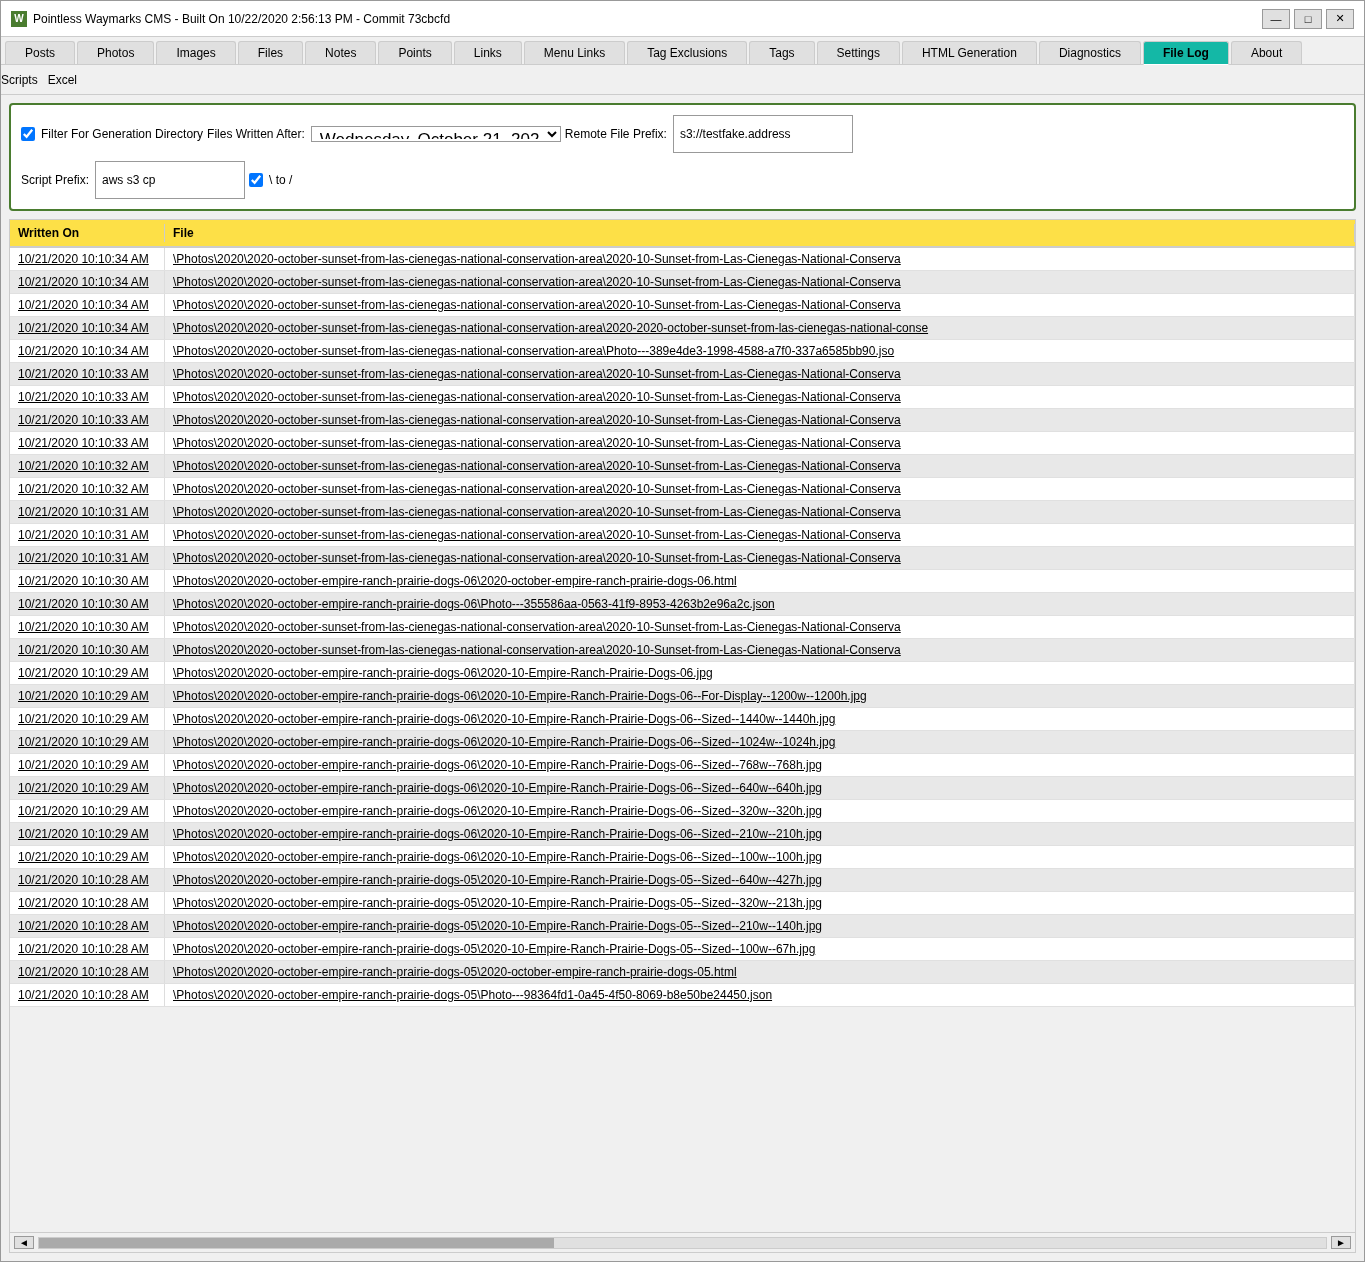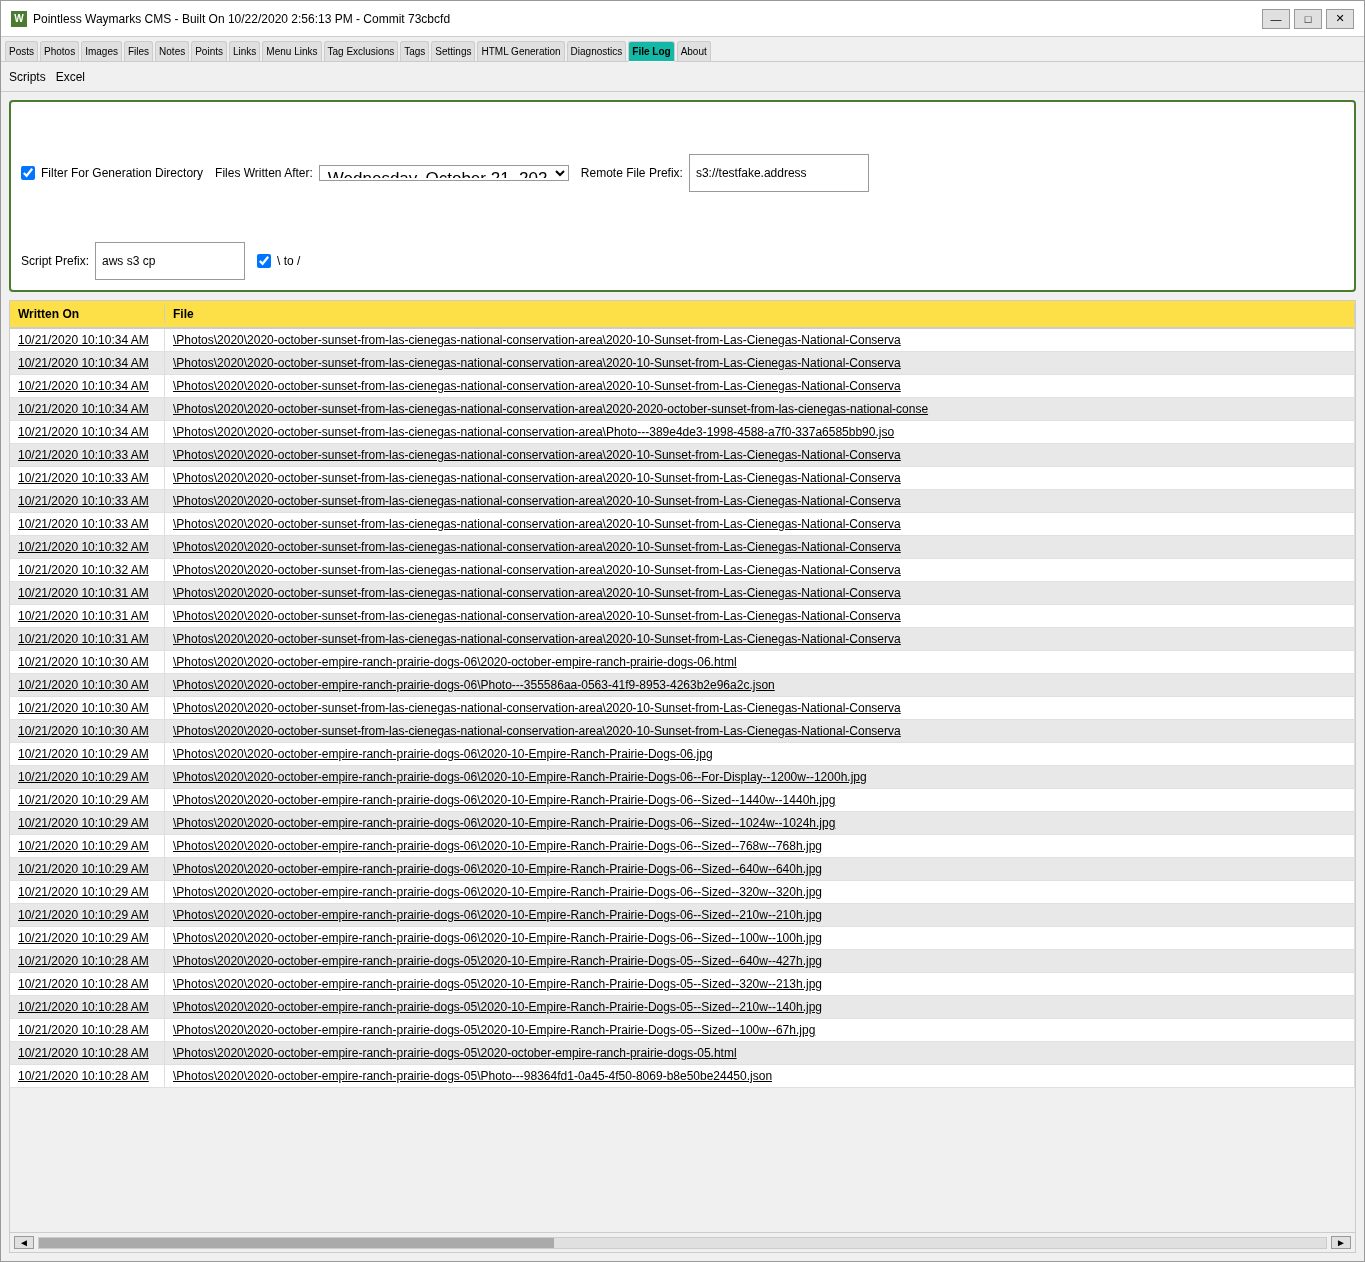--- a/index.html
+++ b/index.html
@@ -64,43 +64,43 @@
 
     
     .tab-bar {
       background: #f0f0f0;
       border-bottom: 1px solid #ccc;
       display: flex;
       padding: 4px 4px 0;
       gap: 2px;
     }
     .tab {
-      padding: 4px 3px;
+      padding: 4px 19px;
       border: 1px solid #ccc;
       border-bottom: none;
       background: #e0e0e0;
       cursor: pointer;
       border-radius: 3px 3px 0 0;
-      font-size: 10px;
+      font-size: 12px;
       white-space: nowrap;
     }
     .tab.active {
       background: #14b8a6;
       border-bottom: 1px solid #fff;
       margin-bottom: -1px;
       font-weight: 600;
     }
 
     
     .secondary-bar {
       background: #f0f0f0;
       border-bottom: 1px solid #ccc;
       display: flex;
       align-items: center;
-      padding: 4px 8px;
+      padding: 4px 0;
       gap: 10px;
       height: 30px;
     }
     .secondary-bar-item {
       cursor: pointer;
       font-size: 12px;
       color: #000;
     }
 
     
@@ -110,23 +110,22 @@
       margin: 8px;
       padding: 10px;
       background: #fff;
       display: flex;
       flex-direction: column;
       gap: 8px;
     }
     .options-row {
       display: flex;
       align-items: center;
-      gap: 12px;
+      gap: 4px;
       flex-wrap: wrap;
-      margin-top: 42px;
     }
     .option-item {
       display: flex;
       align-items: center;
       gap: 6px;
     }
     .option-label {
       font-size: 12px;
       font-weight: 500;
     }

